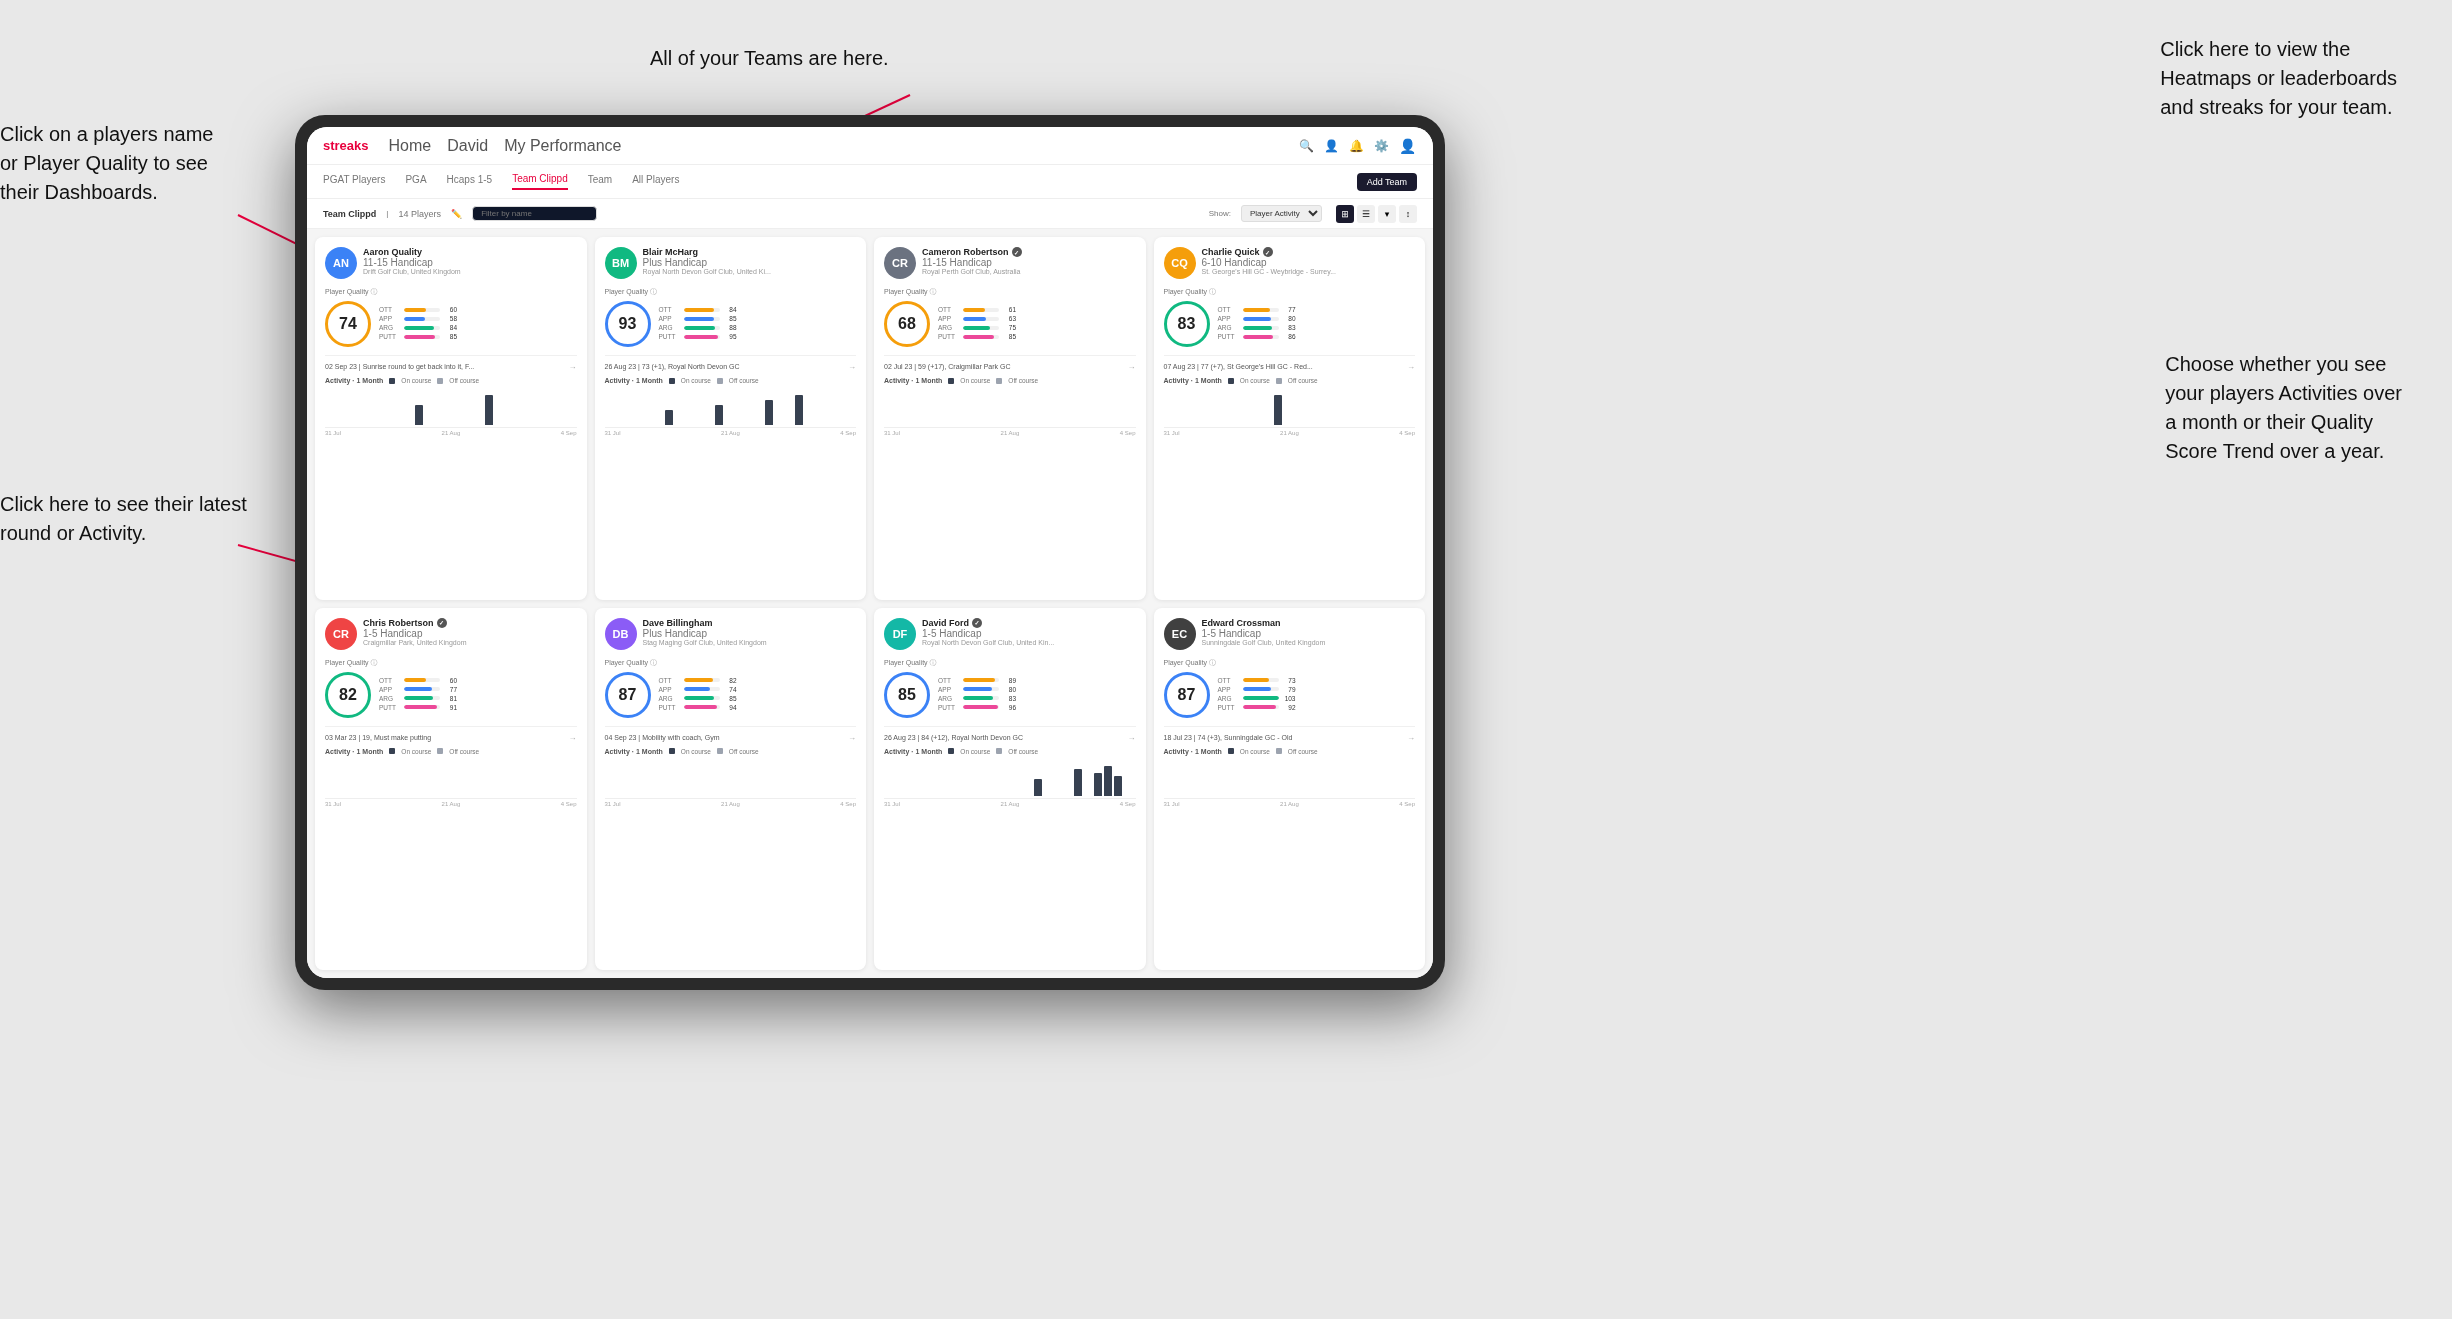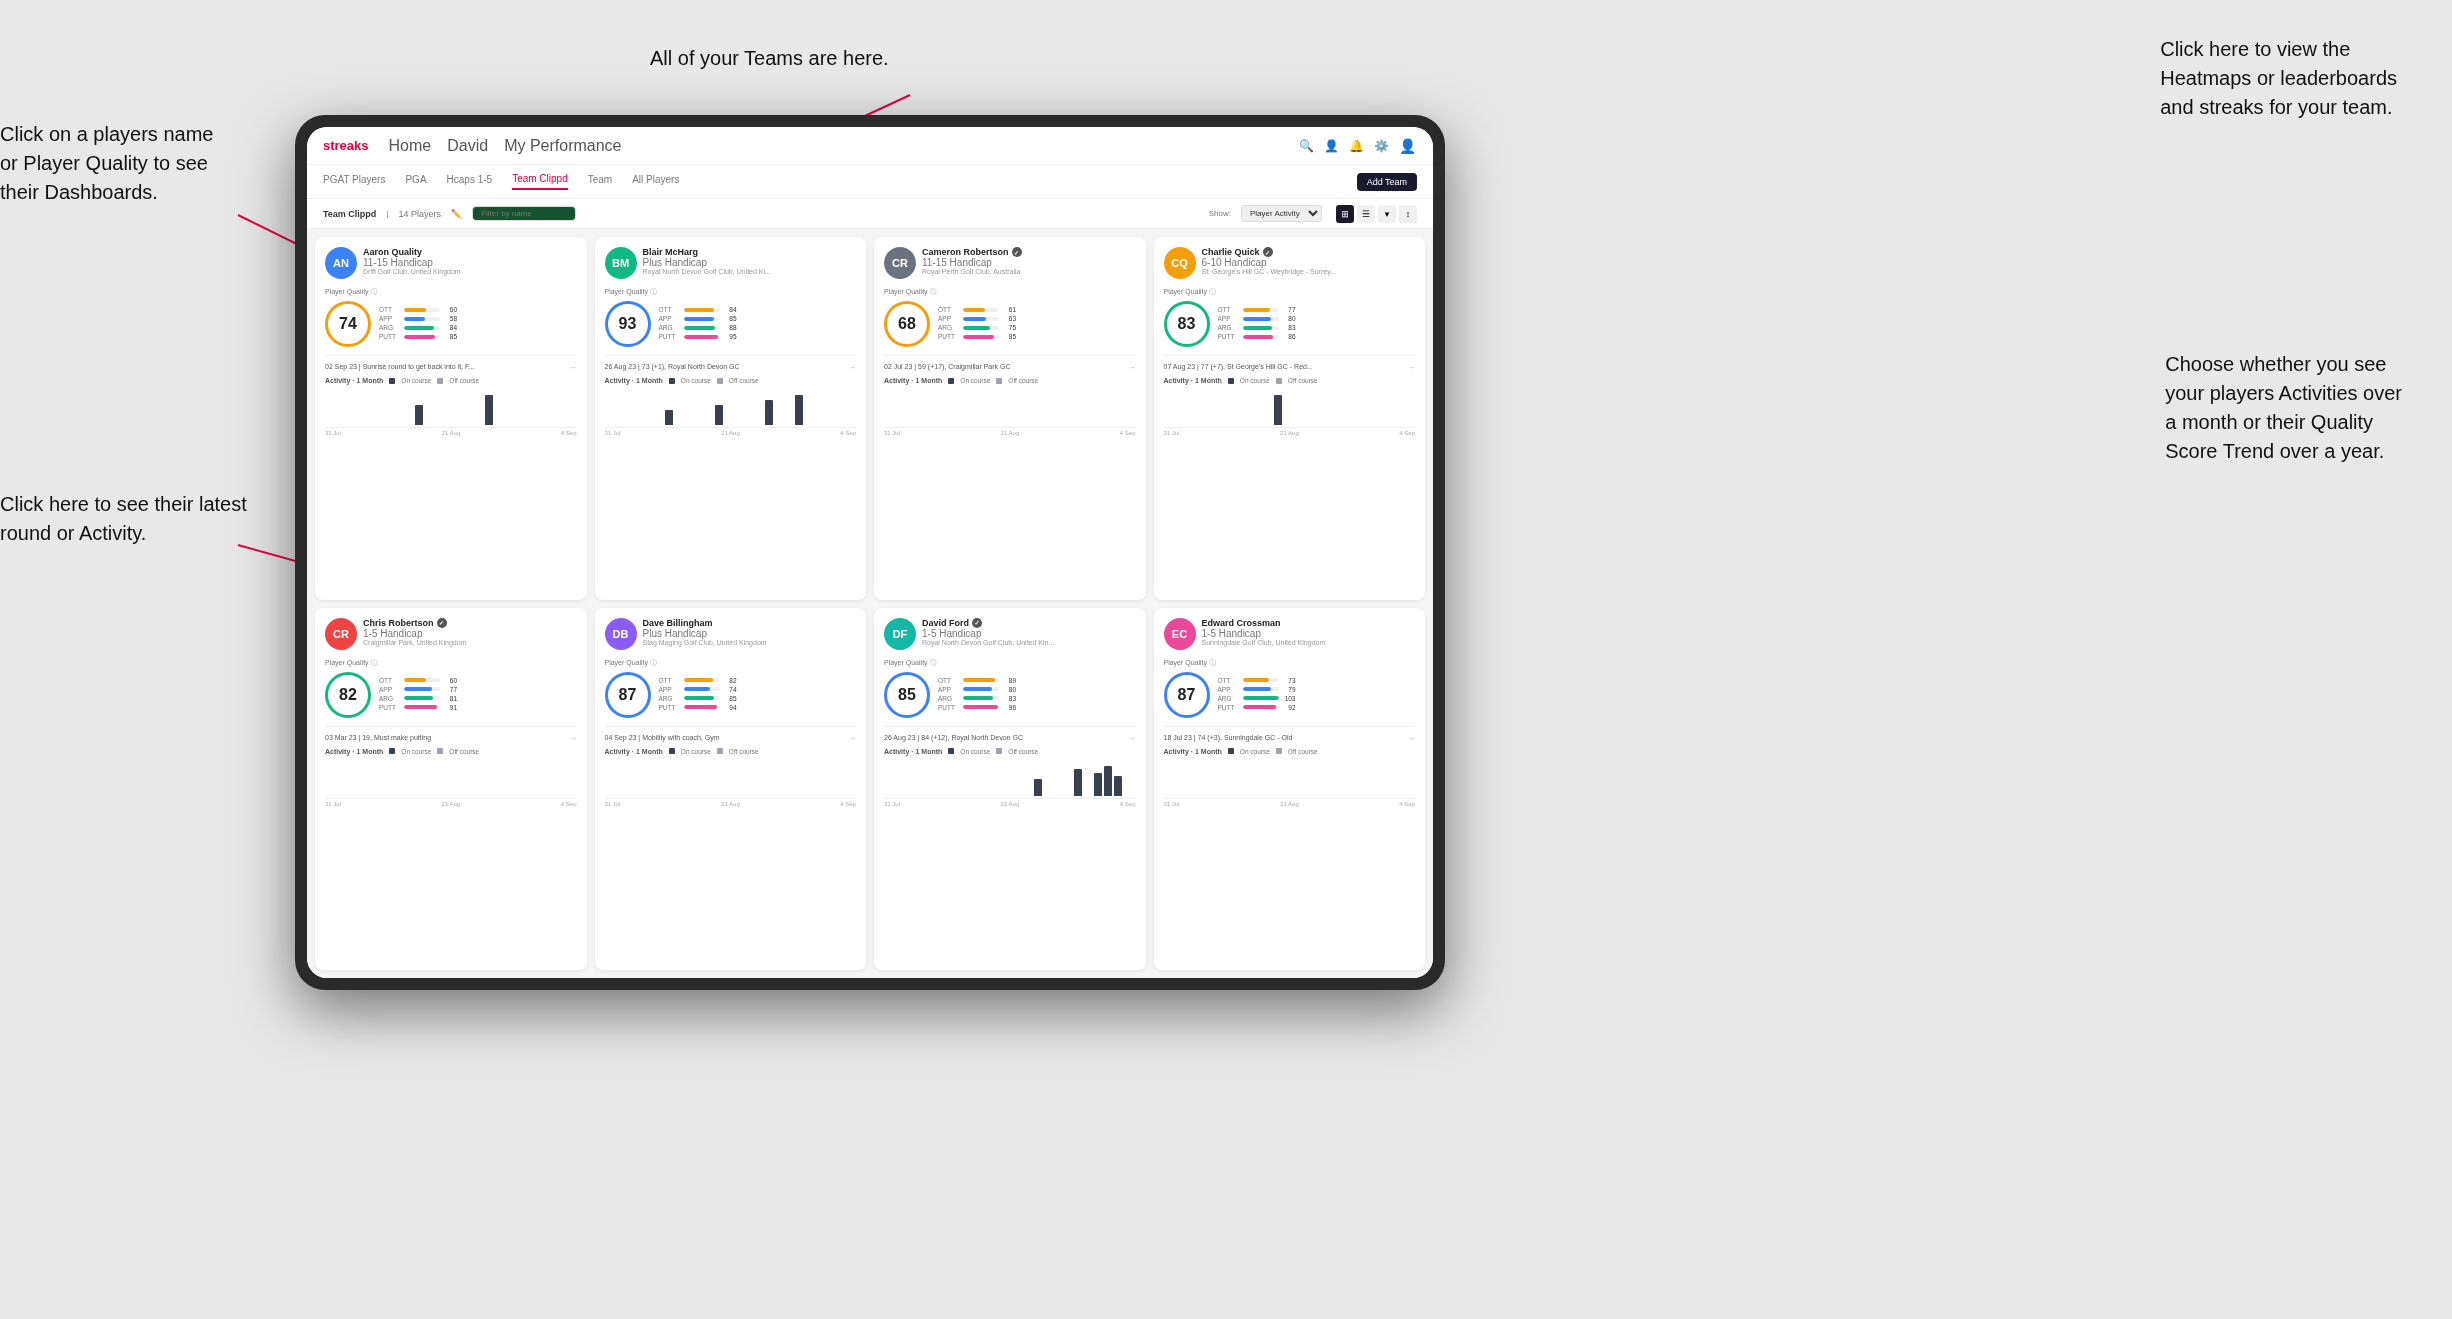--- a/index.html
+++ b/index.html
@@ -116,26 +116,26 @@
     }
     .team-count {
       font-size: 9px;
       color: #777;
     }
     .edit-icon {
       font-size: 9px;
       color: #aaa;
     }
     .search-box {
-      background: #14532d;
+      background: #0f172a;
       border: 1px solid #ddd;
       border-radius: 4px;
       padding: 2px 8px;
       font-size: 8px;
-      width: 104px;
+      width: 125px;
       color: #999;
     }
     .show-label {
       font-size: 8px;
       color: #777;
     }
     .show-select {
       font-size: 8px;
       color: #333;
       border: 1px solid #ddd;
@@ -349,21 +349,21 @@
     }
 
     
     .av-blue { background: #3b82f6; }
     .av-green { background: #10b981; }
     .av-gray { background: #6b7280; }
     .av-orange { background: #f59e0b; }
     .av-red { background: #ef4444; }
     .av-purple { background: #8b5cf6; }
     .av-teal { background: #14b8a6; }
-    .av-indigo { background: #ec4899; }
+    .av-indigo { background: #404040; }
 
     
     .bar-orange { background: #f59e0b; }
     .bar-blue { background: #3b82f6; }
     .bar-green { background: #10b981; }
     .bar-pink { background: #ec4899; }
 
     
     .callout-box {
       position: absolute;

